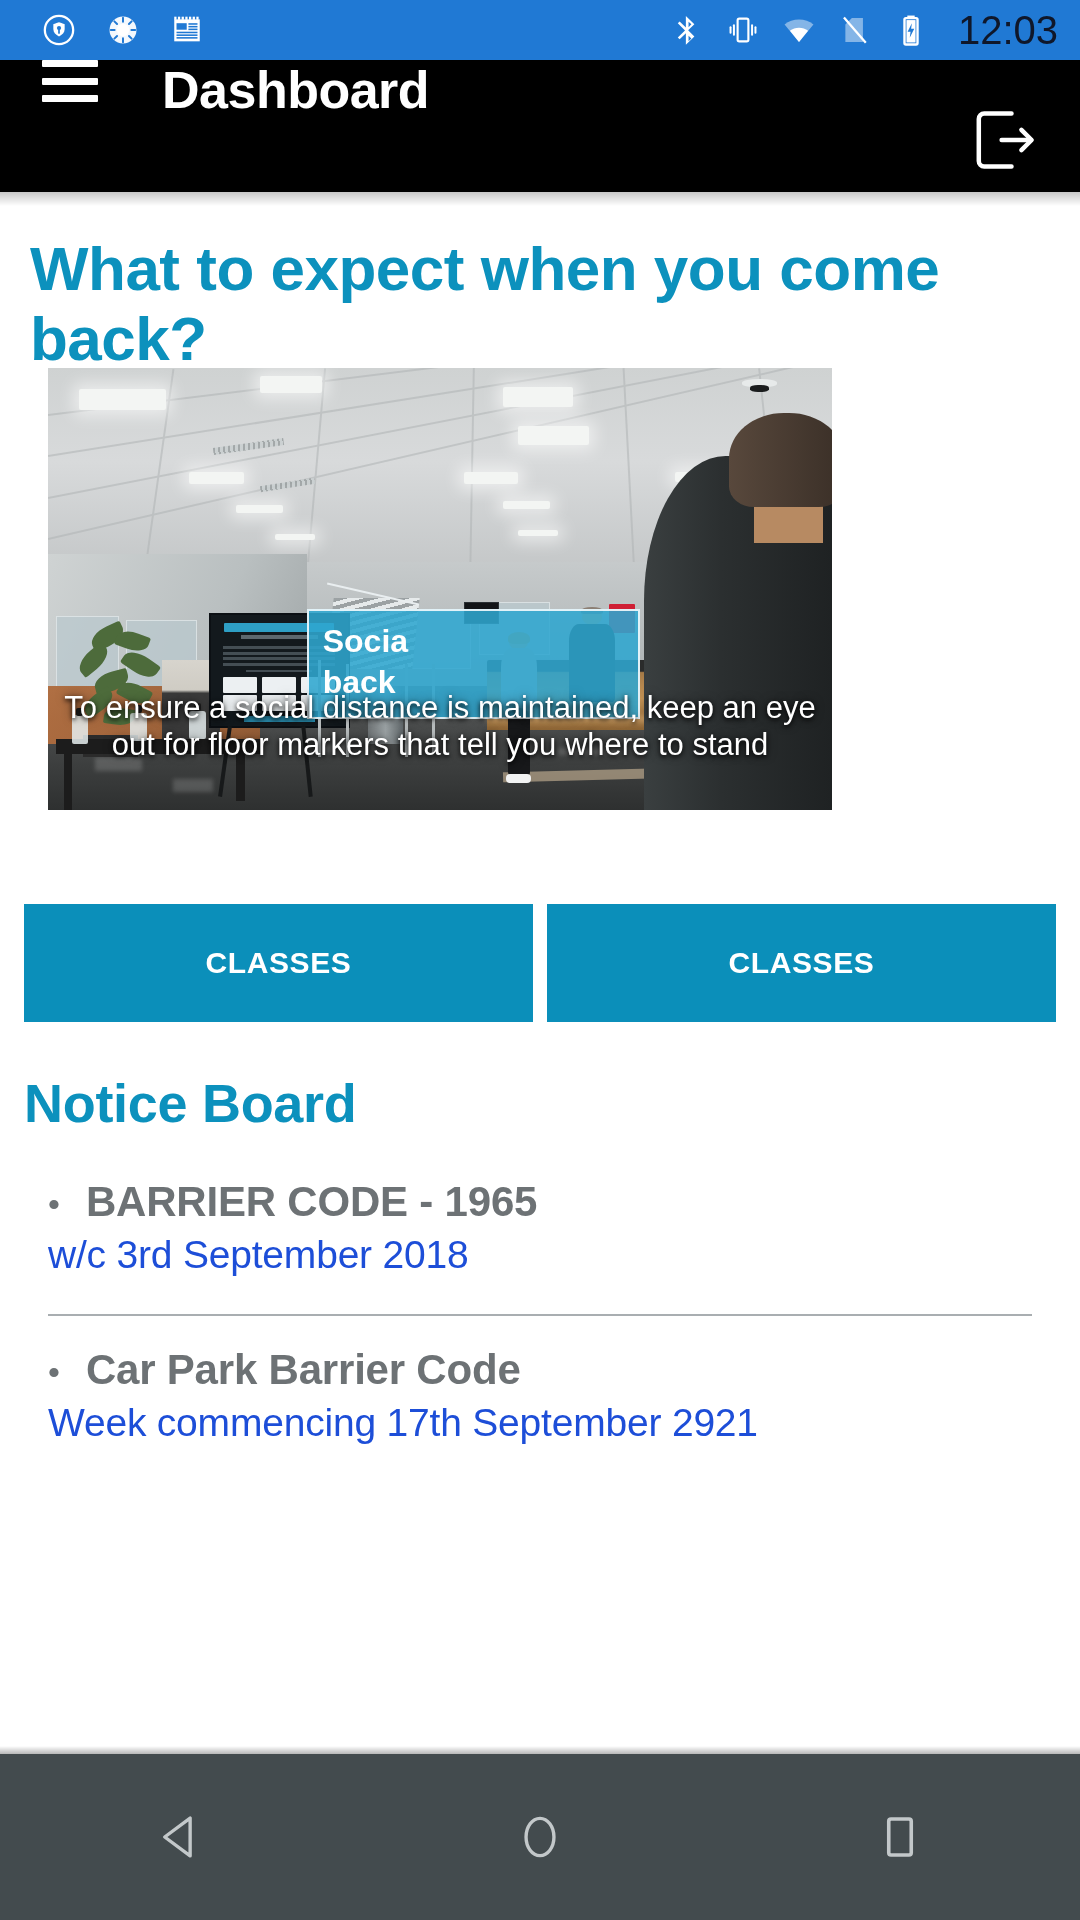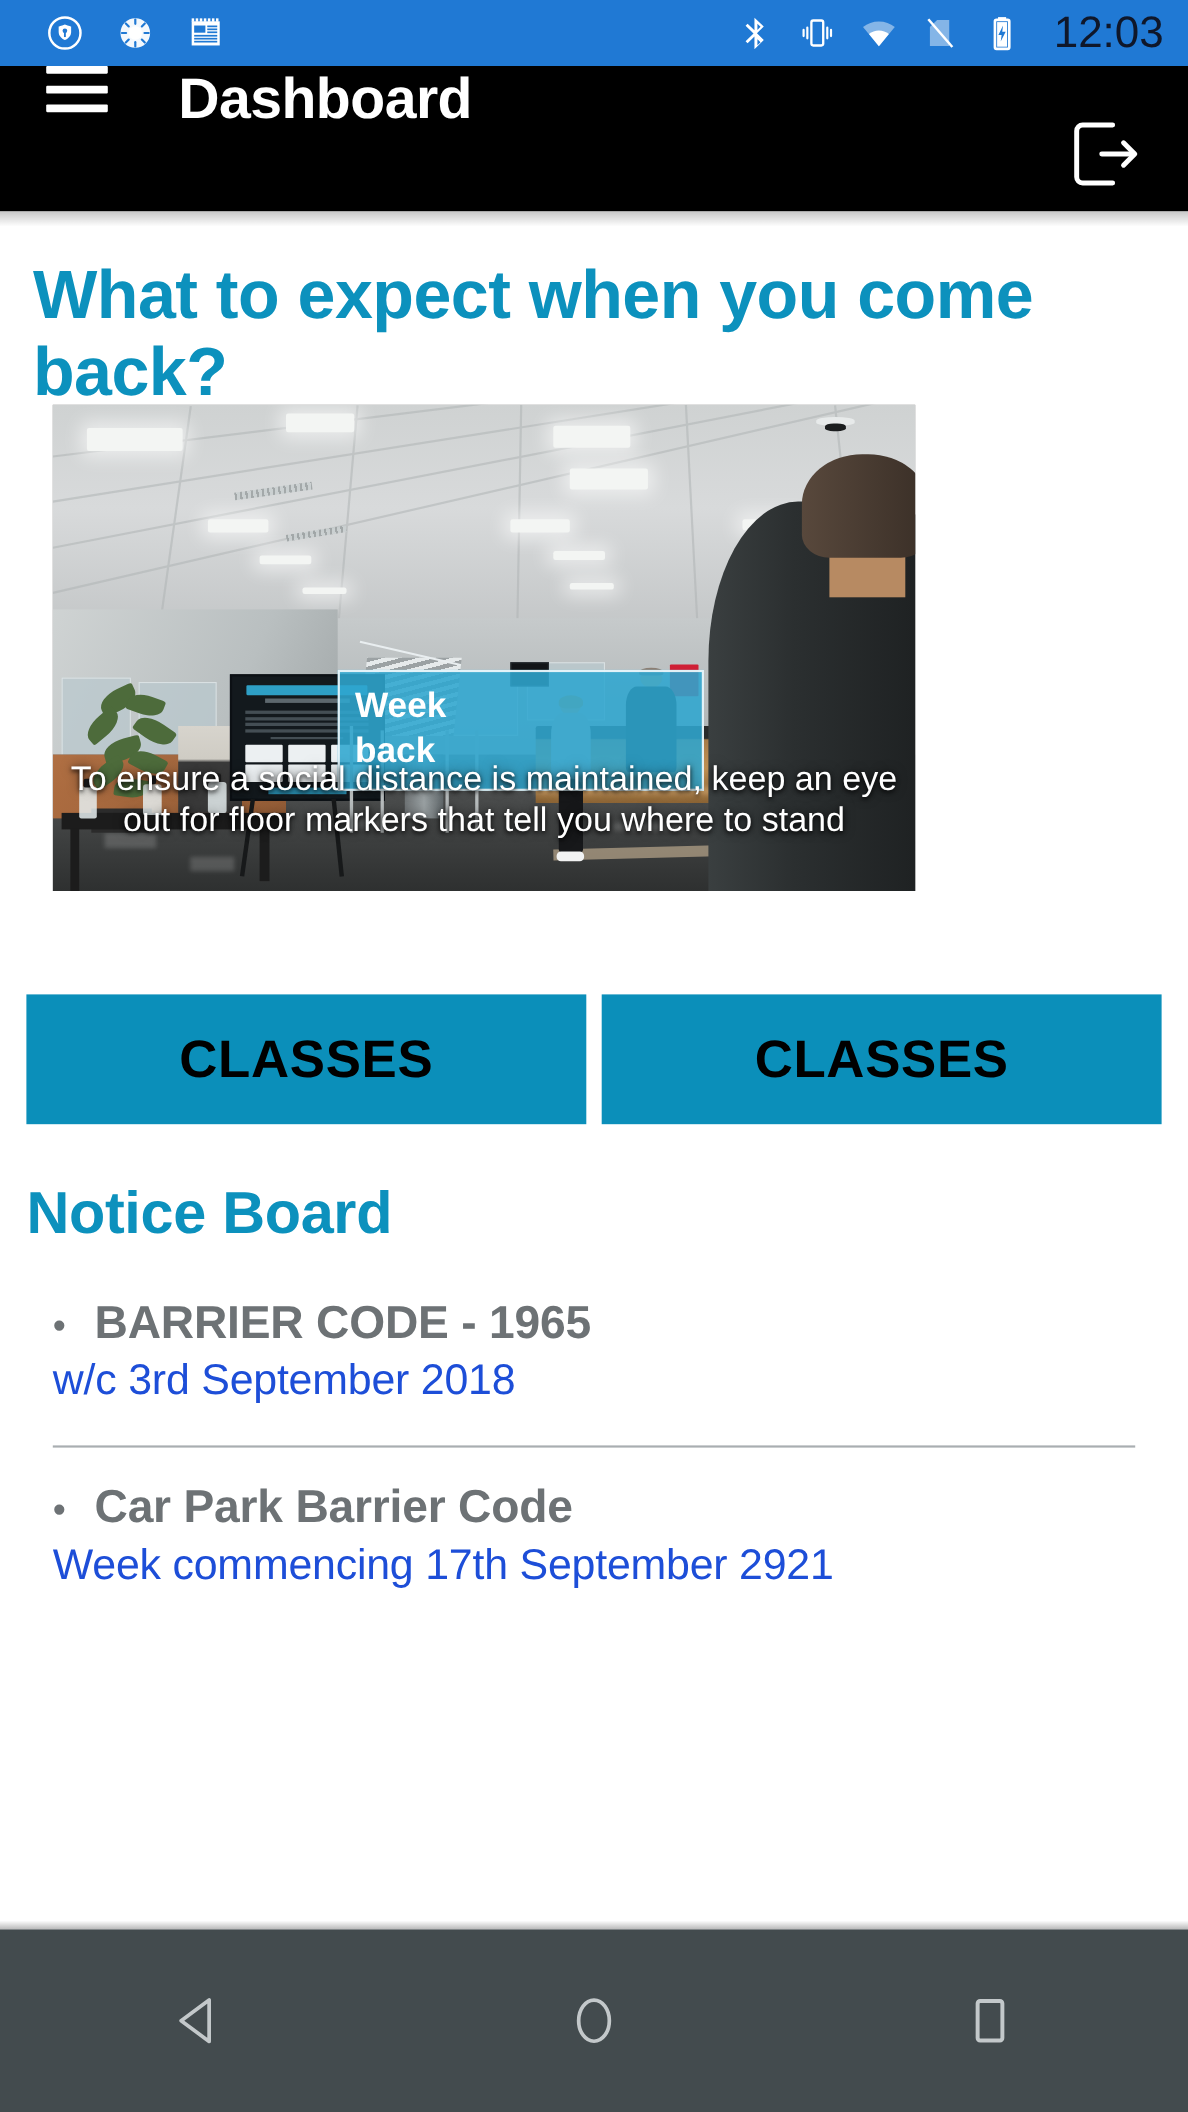--- a/index.html
+++ b/index.html
@@ -223,21 +223,21 @@
     padding:0 14px;
   }
 
   
   .btn-row{
     position:absolute; left:0; top:712px; width:1080px;
     display:flex; gap:14px; padding:0 24px;
   }
   .action-btn{
     flex:1; height:118px; background:#0b8fba; border:none;
-    color:#000000; font-size:48px; font-weight:700; letter-spacing:0.6px;
+    color:#ffffff; font-size:30px; font-weight:700; letter-spacing:0.6px;
     display:flex; align-items:center; justify-content:center;
     cursor:pointer; font-family:"Liberation Sans", sans-serif;
   }
 
   
   .notice-heading{
     position:absolute; left:24px; top:880px;
     color:#0c91bd; font-size:54px; font-weight:700; letter-spacing:-0.3px;
   }
   .notice-list{ position:absolute; left:0; top:972px; width:1080px; padding:0 48px; }
@@ -511,21 +511,21 @@
           <div class="ps-head"></div>
             <div class="ps-hair"></div>
             <div class="ps-body"></div>
         </div>
         <div class="person-fg">
           <div class="pfg-neck"></div>
           <div class="pfg-head"></div>
         </div>
 
         <div class="vid-overlay">
-          <div class="ol-l1">Week</div>
+          <div class="ol-l1">Socia</div>
           <div class="ol-l2">back</div>
         </div>
 
         <div class="vid-caption">To ensure a social distance is maintained, keep an eye out for floor markers that tell you where to stand</div>
       </div>
     </div>
 
     <div class="btn-row">
       <button class="action-btn">CLASSES</button>
       <button class="action-btn">CLASSES</button>

